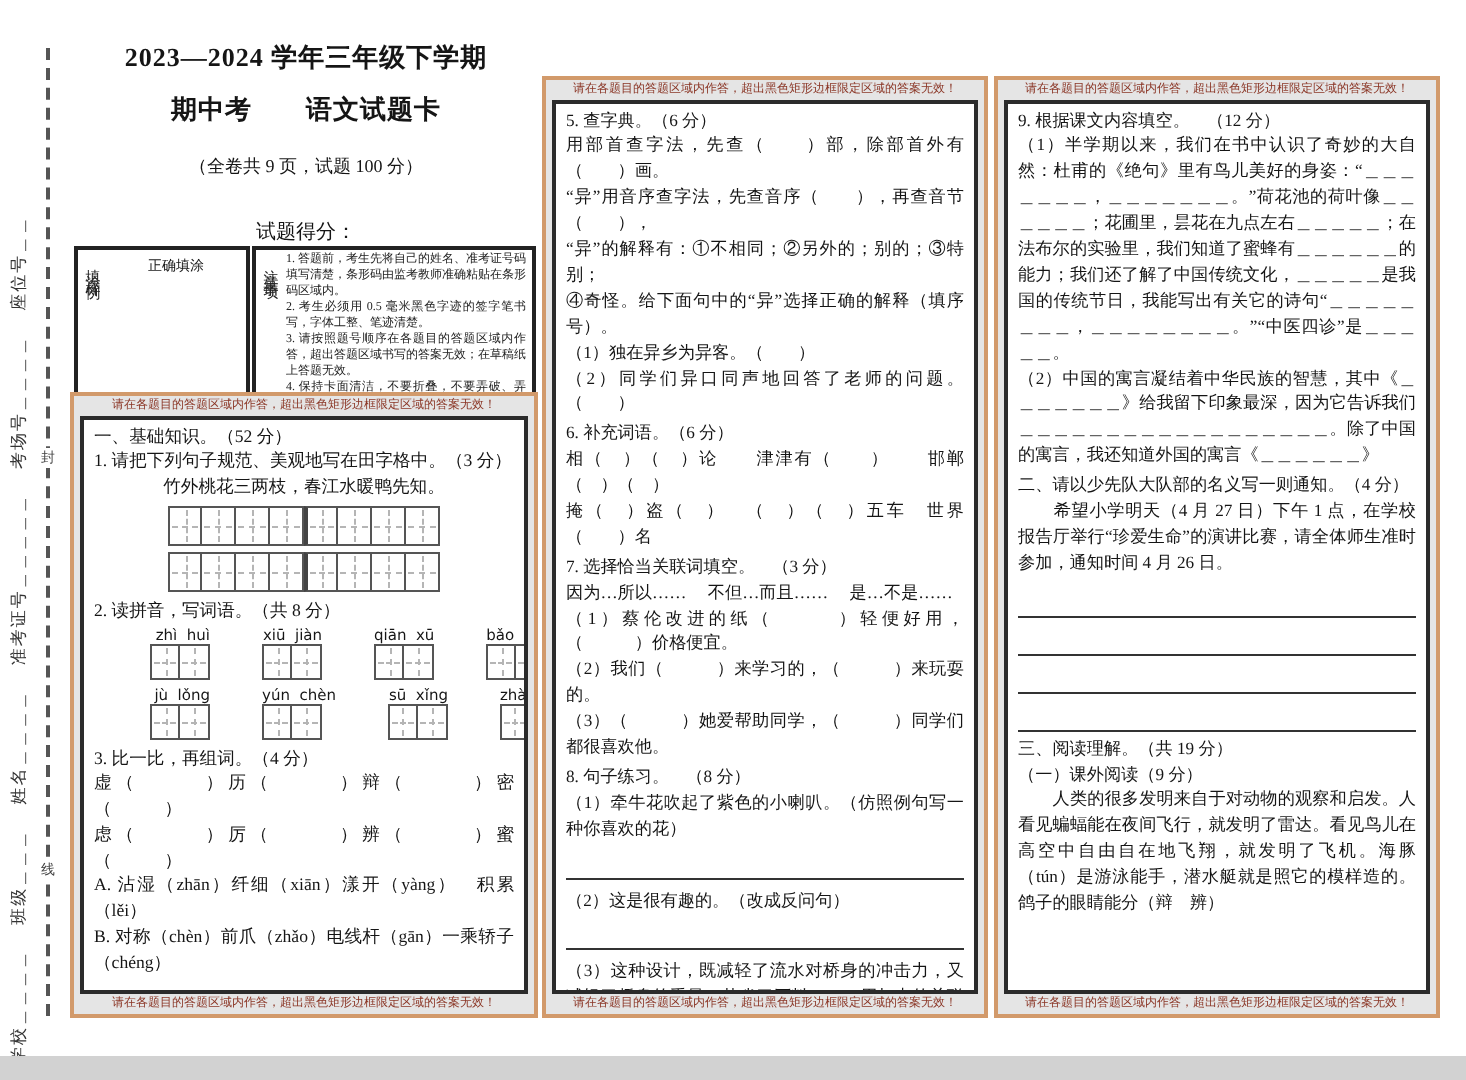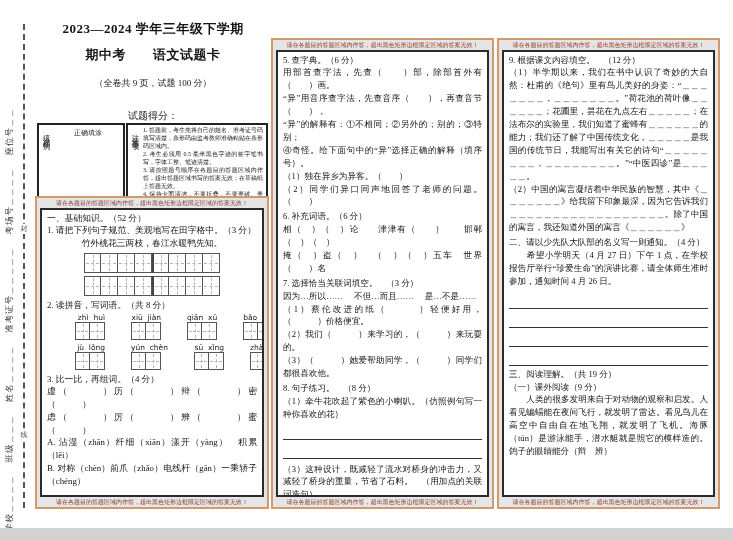--- a/index.html
+++ b/index.html
@@ -228,20 +228,21 @@
       <div class="ln">相（　）（　）论　　津津有（　　）　　邯郸（　）（　）</div>
       <div class="ln">掩（　）盗（　）　（　）（　）五车　世界（　　）名</div>
       <div class="ln qt">7. 选择恰当关联词填空。　（3 分）</div>
       <div class="ln">因为…所以……　 不但…而且……　 是…不是……</div>
       <div class="ln">（1）蔡伦改进的纸（　　　）轻便好用，（　　　）价格便宜。</div>
       <div class="ln">（2）我们（　　　）来学习的，（　　　）来玩耍的。</div>
       <div class="ln">（3）（　　　）她爱帮助同学，（　　　）同学们都很喜欢他。</div>
       <div class="ln qt">8. 句子练习。　（8 分）</div>
       <div class="ln">（1）牵牛花吹起了紫色的小喇叭。（仿照例句写一种你喜欢的花）</div>
       <div class="ansline"></div>
+      <div class="ln">（2）这是很有趣的。（改成反问句）</div>
       <div class="ansline"></div>
       <div class="ln">（3）这种设计，既减轻了流水对桥身的冲击力，又减轻了桥身的重量，节省了石料。　（用加点的关联词造句）</div>
 
     </div>
     <div class="banner">请在各题目的答题区域内作答，超出黑色矩形边框限定区域的答案无效！</div>
   </div>
 
   <div class="ocol col3">
     <div class="banner">请在各题目的答题区域内作答，超出黑色矩形边框限定区域的答案无效！</div>
     <div class="qbox">

